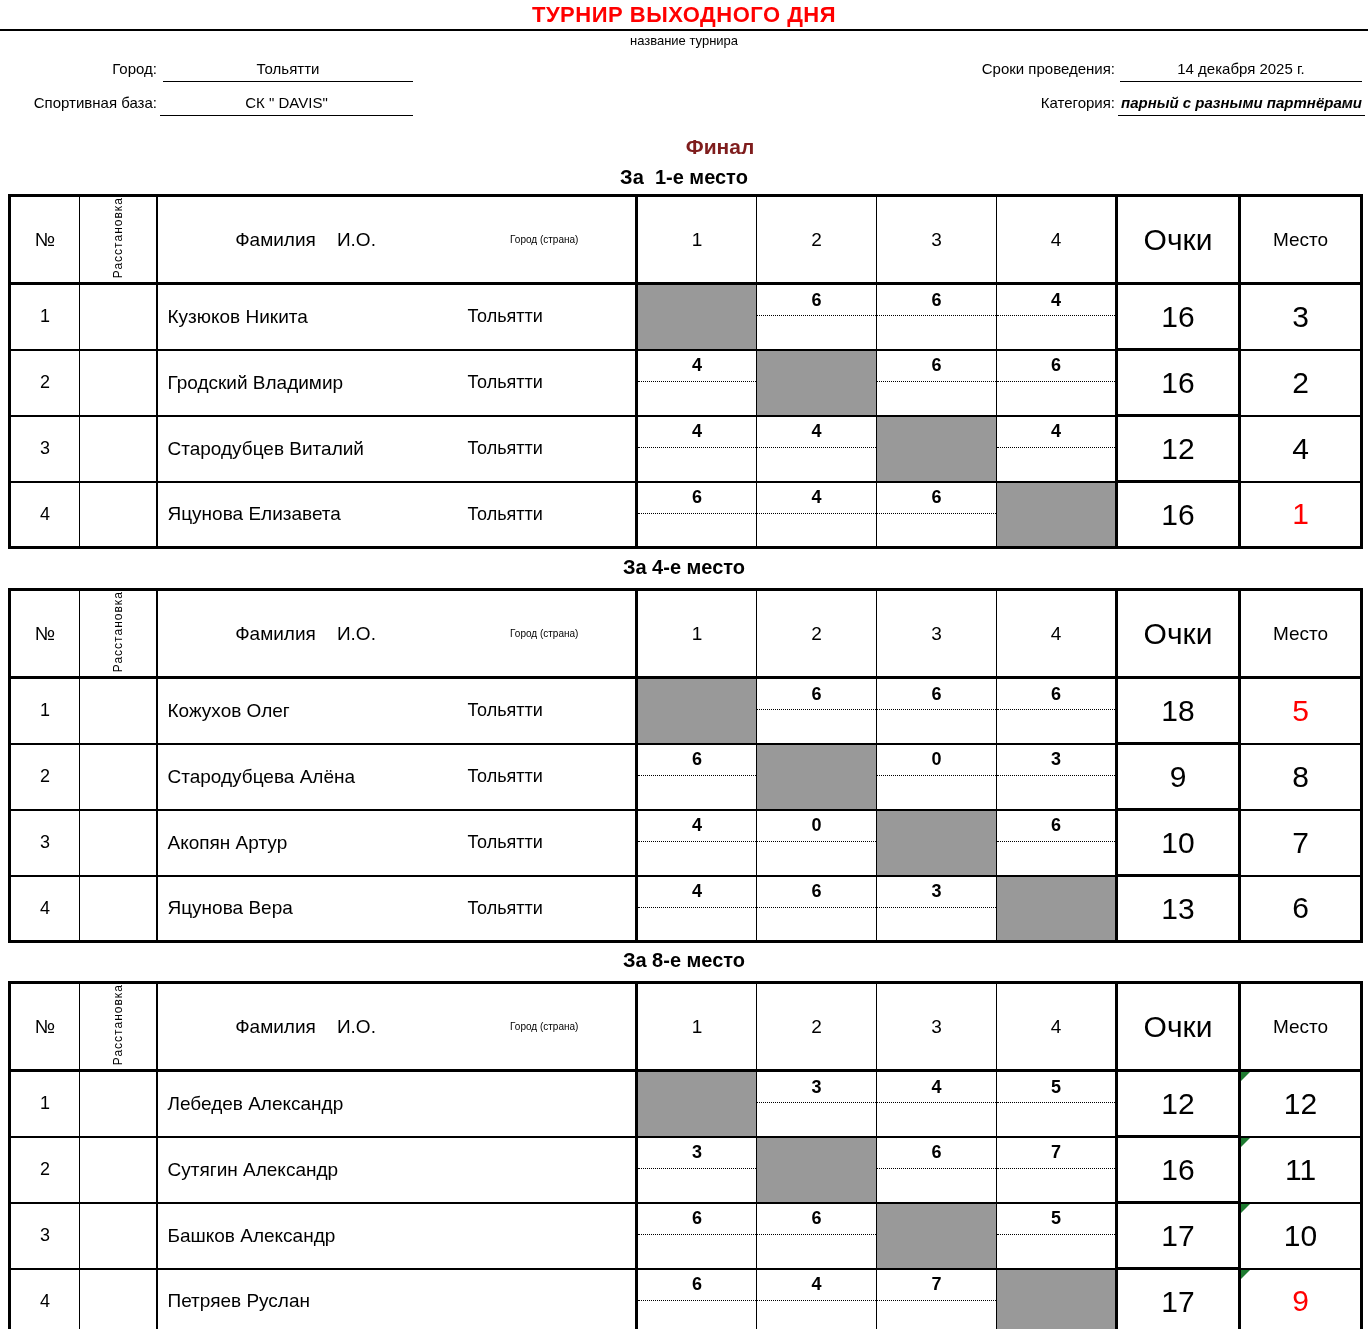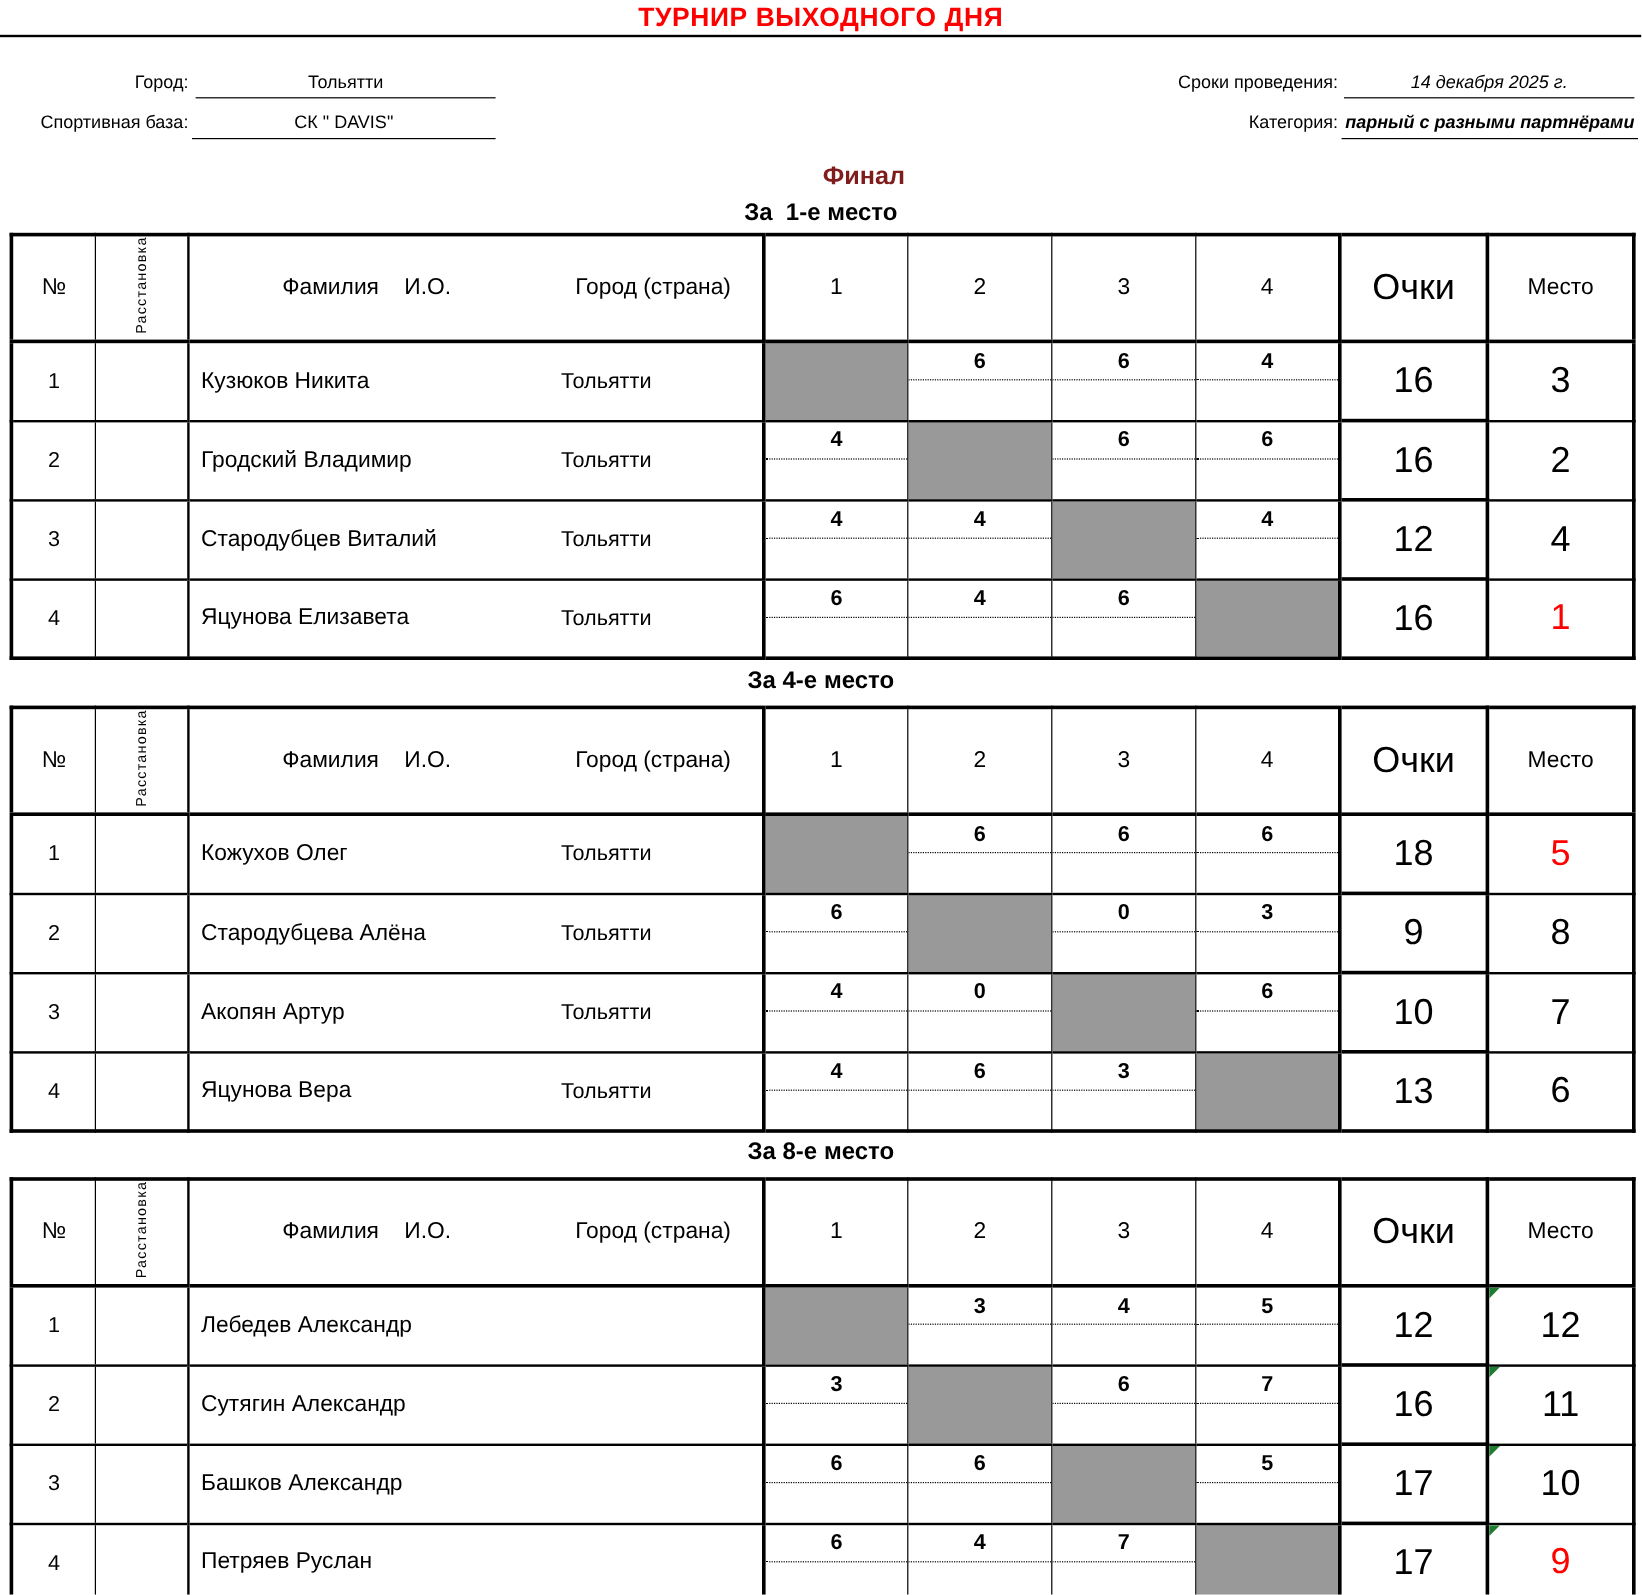--- a/index.html
+++ b/index.html
@@ -14,21 +14,21 @@
   }
   .title-rule{position:absolute;top:29px;left:0;width:1368px;border-top:2px solid #000;}
   .doc-subtitle{position:absolute;top:33px;left:0;width:100%;text-align:center;font-size:13px;}
   .fld-label{position:absolute;height:24px;line-height:24px;font-size:15px;text-align:right;white-space:nowrap;}
   .fld-value{position:absolute;height:24px;line-height:24px;font-size:15px;text-align:center;border-bottom:1.5px solid #000;white-space:nowrap;}
   .lbl-city{top:57px;left:0;width:157px;}
   .val-city{top:57px;left:163px;width:250px;}
   .lbl-venue{top:91px;left:0;width:157px;}
   .val-venue{top:91px;left:160px;width:253px;}
   .lbl-dates{top:57px;left:860px;width:255px;}
-  .val-dates{top:57px;left:1120px;width:242px;font-style:italic;}
+  .val-dates{top:57px;left:1120px;width:242px;}
   .lbl-cat{top:91px;left:860px;width:255px;}
   .val-cat{top:91px;left:1118px;width:247px;font-weight:bold;font-style:italic;}
   
   .final-title{position:absolute;top:135px;left:0;width:100%;text-align:center;font-size:21px;font-weight:bold;}
   .sec-title{position:absolute;left:0;width:100%;text-align:center;font-size:20px;font-weight:bold;white-space:pre;}
   .sec-t1{top:166px;} .sec-t2{top:556px;} .sec-t3{top:949px;}
   
   .tbl{position:absolute;left:8px;border-collapse:collapse;table-layout:fixed;width:1352px;background:#fff;border:3px solid #000;}
   .tbl-1{top:194px;} .tbl-2{top:588px;} .tbl-3{top:981px;}
   .tbl th,.tbl td{padding:0;border:1px solid #000;font-weight:normal;overflow:hidden;}
@@ -38,38 +38,39 @@
   .tbl tbody td{border-top:2px solid #000;}
   .b-r2{border-right-width:2px !important;}
   .b-r3{border-right-width:3px !important;}
   .c-points{border:3px solid #000 !important;}
   .c-num{text-align:center;font-size:18px;}
   .th-label{font-size:19px;text-align:center;}
   .vert{writing-mode:vertical-rl;transform:rotate(180deg);display:inline-block;font-size:12px;letter-spacing:1px;line-height:1;}
   .c-rasst-h{text-align:center;}
   .th-namecell{position:relative;}
   .th-fam{position:absolute;left:0;top:0;width:62%;height:100%;display:flex;align-items:center;justify-content:center;font-size:19px;white-space:pre;}
-  .th-city{position:absolute;left:63%;top:0;width:36%;height:100%;display:flex;align-items:center;justify-content:center;font-size:19px;}
+  .th-city{position:absolute;left:63%;top:0;width:36%;height:100%;display:flex;align-items:center;justify-content:center;font-size:10px;}
   .c-name{position:relative;}
   .p-name{position:absolute;left:10px;top:0;height:100%;display:flex;align-items:center;font-size:19px;white-space:nowrap;}
   .p-city{position:absolute;left:310px;top:0;height:100%;display:flex;align-items:center;font-size:18px;white-space:nowrap;}
   .c-score{vertical-align:top;}
   .score-top{height:30px;display:flex;align-items:center;justify-content:center;font-weight:bold;font-size:18px;border-bottom:1px dotted #000;}
   .diag{background:#999999;}
   .c-points{text-align:center;font-size:30px;vertical-align:middle;}
   .c-place{text-align:center;font-size:30px;vertical-align:middle;position:relative;}
   .corner{position:absolute;top:0;left:0;width:0;height:0;border-top:9px solid #1E7B30;border-right:9px solid transparent;}
 </style>
 </head>
 <body>
 
 <div class="page">
 
   <div class="doc-title" style="color: rgb(255, 0, 0);">ТУРНИР ВЫХОДНОГО ДНЯ</div>
   <div class="title-rule"></div>
+  <div class="doc-subtitle">название турнира</div>
 
   <div class="fld-label lbl-city">Город:</div>
   <div class="fld-value val-city">Тольятти</div>
   <div class="fld-label lbl-venue">Спортивная база:</div>
   <div class="fld-value val-venue">СК " DAVIS"</div>
   <div class="fld-label lbl-dates">Сроки проведения:</div>
   <div class="fld-value val-dates">14 декабря 2025 г.</div>
   <div class="fld-label lbl-cat">Категория:</div>
   <div class="fld-value val-cat">парный с разными партнёрами</div>
 

